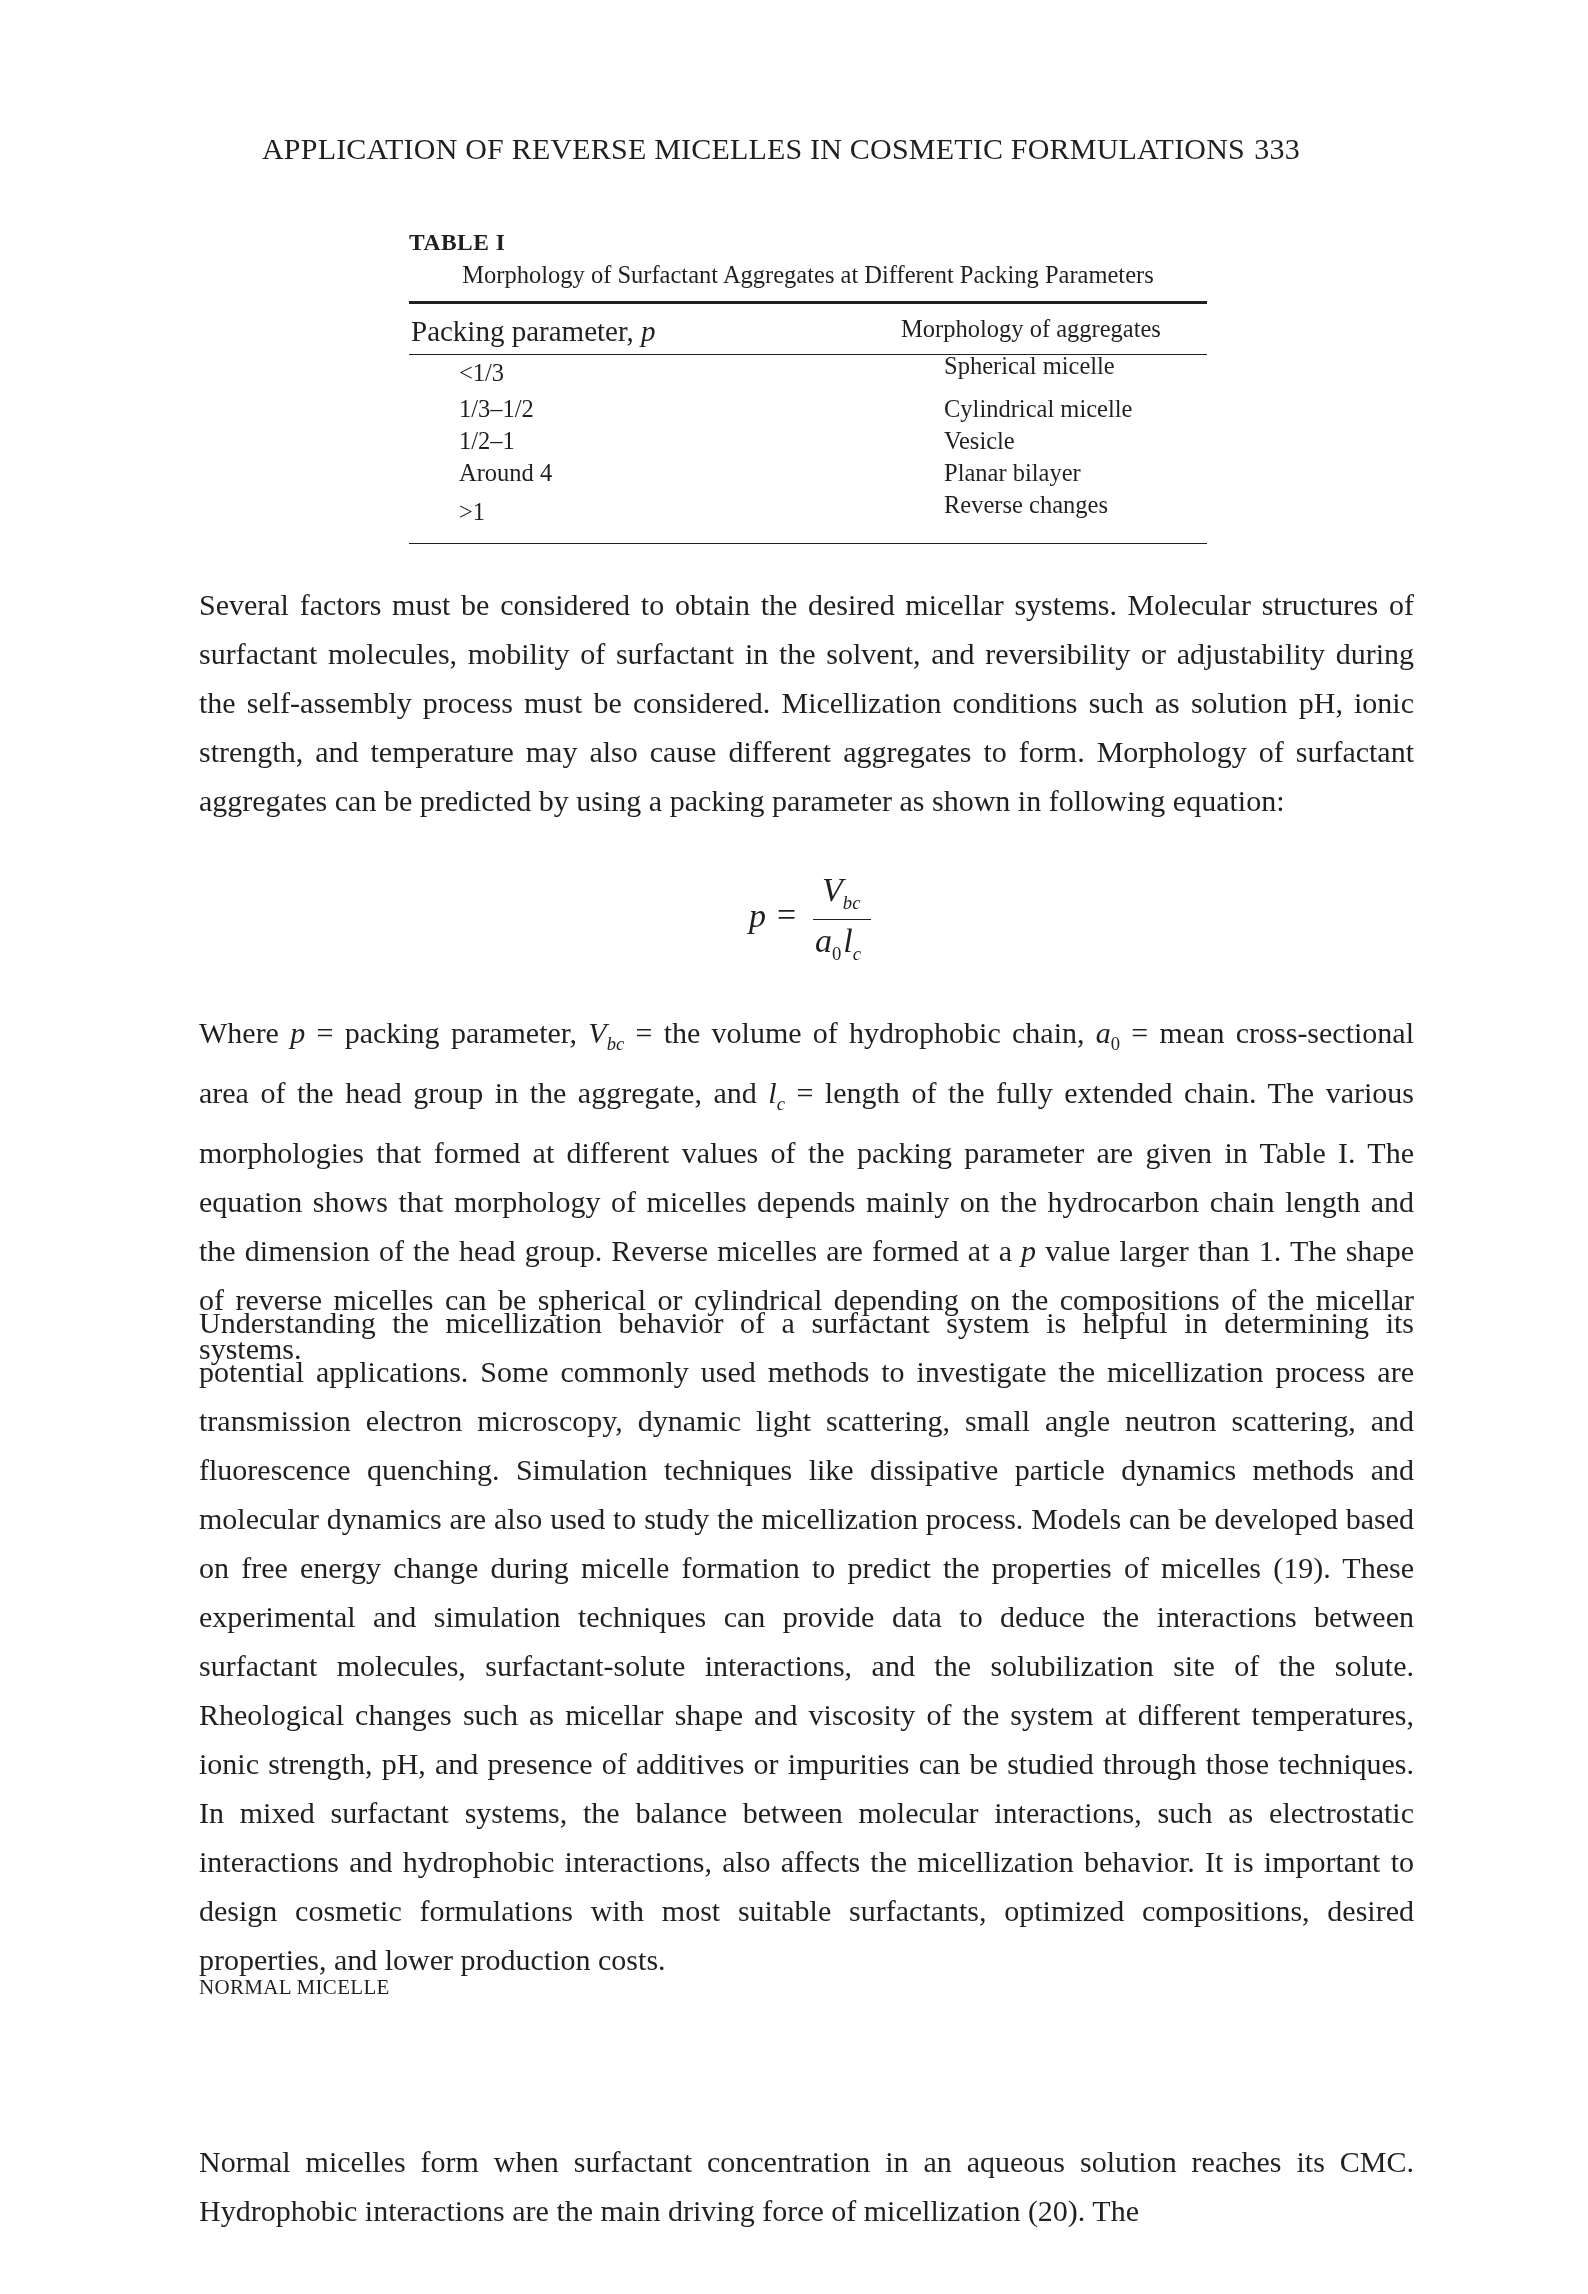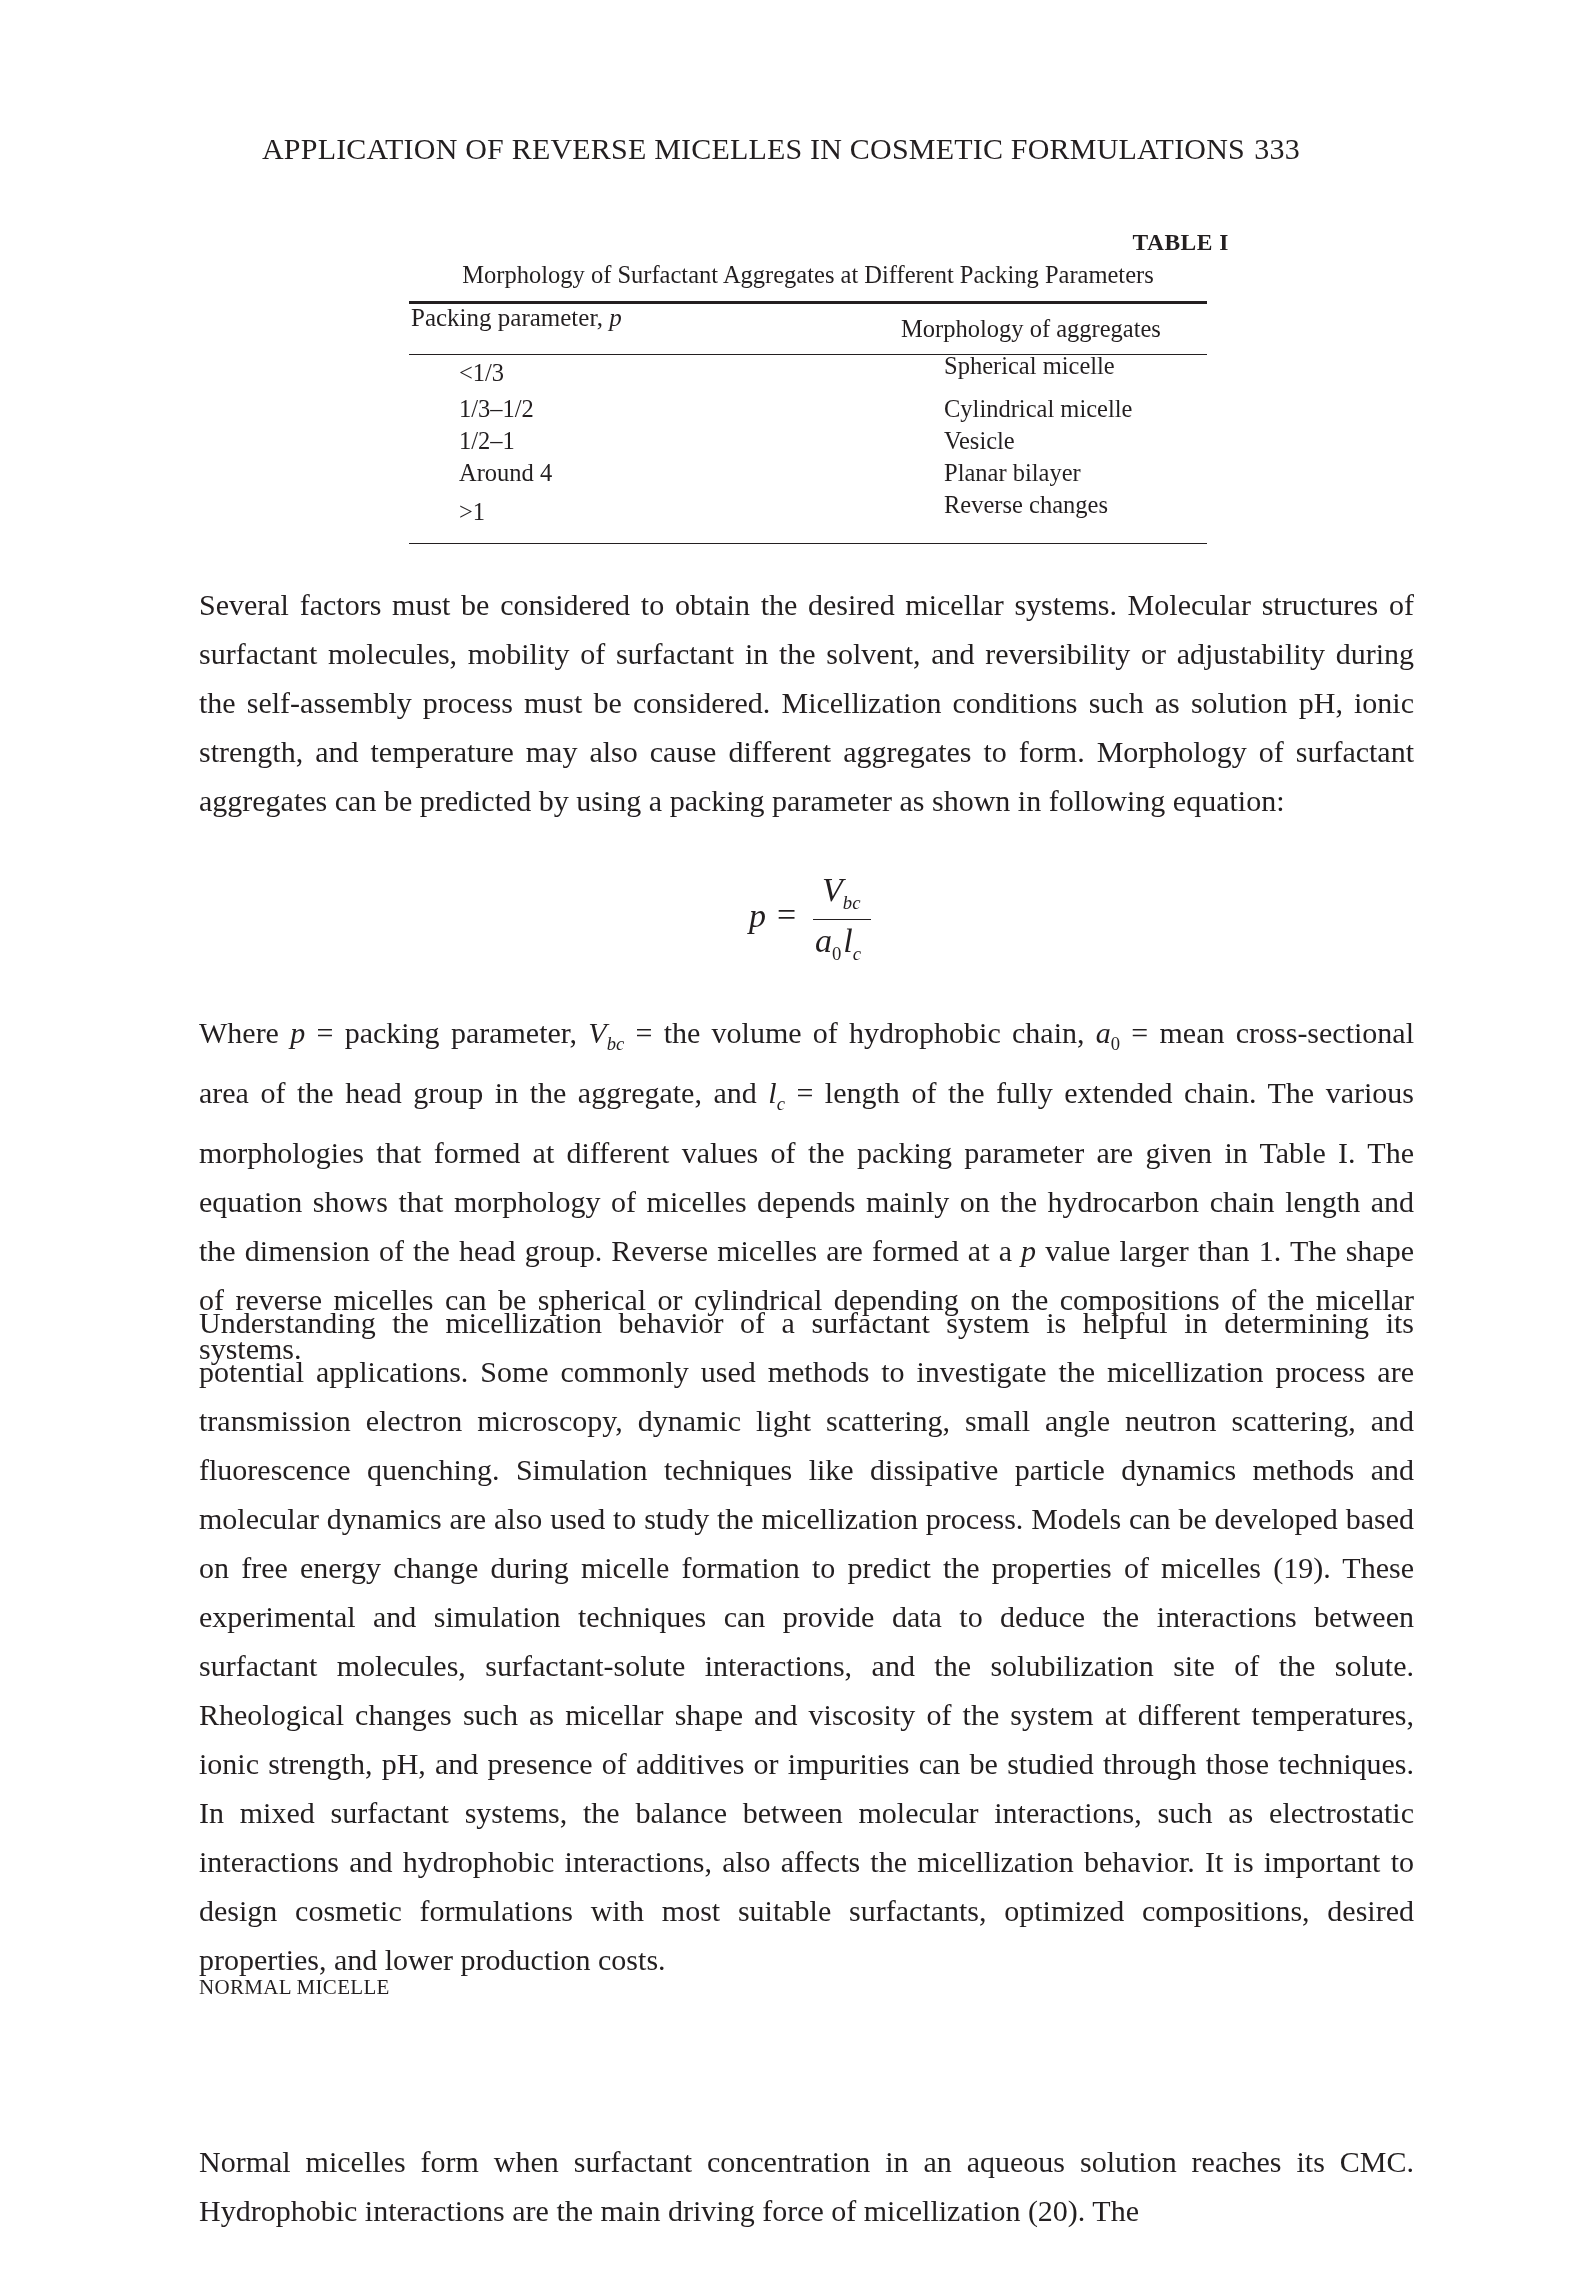--- a/index.html
+++ b/index.html
@@ -2,27 +2,27 @@
 <html style="font-size:15px"><head>
   <meta charset="utf-8">
   <style>
     html, body { margin: 0; padding: 0; background: #ffffff; }
     body { width: 1589px; height: 2295px; position: relative; overflow: hidden;
            font-family: "Liberation Serif", "DejaVu Serif", serif; color: #231f20; }
     .abs { position: absolute; }
     .running-head { left: 262px; top: 132px; width: 1158px; font-size: 30px; letter-spacing: 0.2px; white-space: nowrap; }
     .running-head .pg { margin-left: 9.4px; margin-top: 28px; }
 
-    .table-title { left: 431px; width: 798px; top: 229px; text-align: right; font-weight: bold; font-size: 23.5px; letter-spacing: 0.5px; }
+    .table-title { left: 409px; width: 798px; top: 229px; text-align: left; font-weight: bold; font-size: 23.5px; letter-spacing: 0.5px; }
     .table-caption { left: 409px; width: 798px; top: 261px; text-align: center; font-size: 24.5px; white-space: nowrap; }
     .rule { position: absolute; left: 409px; width: 798px; background: #231f20; }
     .rule.thick { top: 301px; height: 2.8px; }
     .rule.thin { top: 354px; height: 1.4px; }
     .rule.bottom { top: 543px; height: 1.4px; }
-    .th-left { left: 411px; top: 304px; font-size: 25px; }
+    .th-left { left: 411px; top: 315px; font-size: 29px; }
     .th-right { left: 901px; top: 315px; font-size: 24.5px; }
     .cell-left { left: 411px; font-size: 24.5px; margin-left: 48px; }
     .cell-right { left: 944px; font-size: 24.5px; }
     .it { font-style: italic; }
 
     .body-text { left: 199px; width: 1215px; font-size: 30px; line-height: 49px; text-align: justify; }
     .para1 { top: 580px; }
     .para2 { top: 1008px; }
     .para3 { top: 1298px; }
     .para4 { top: 2106px; margin-top: 31px; }

